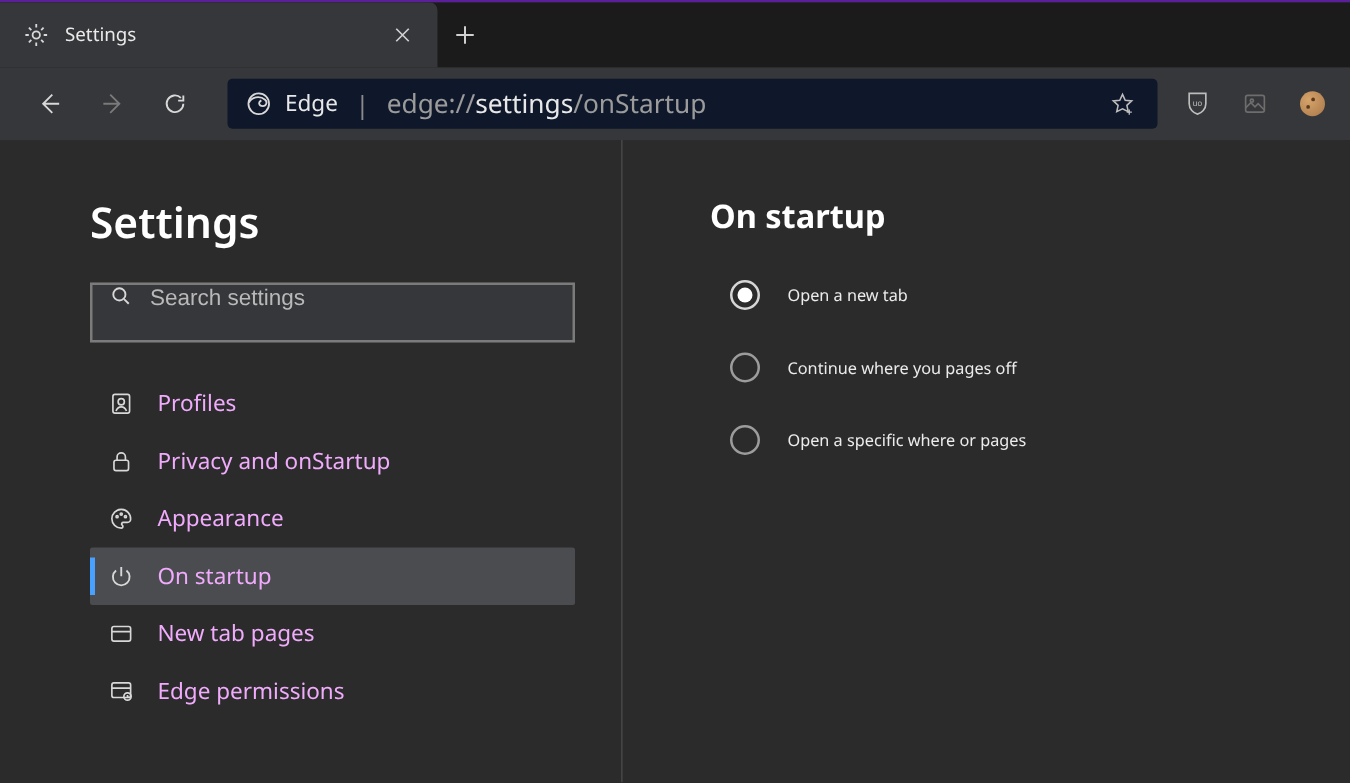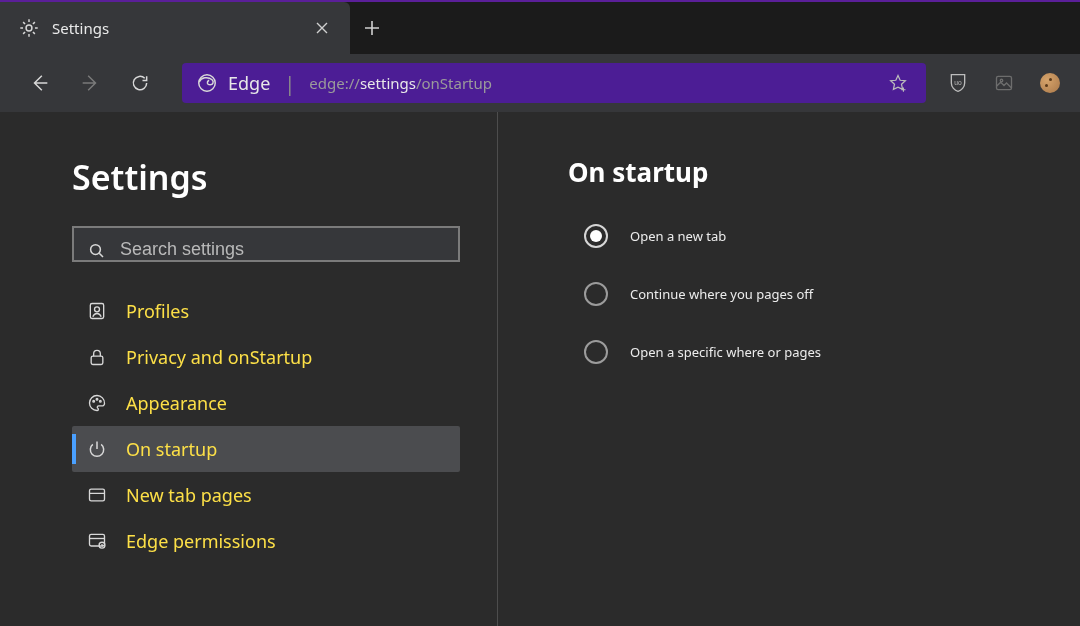--- a/index.html
+++ b/index.html
@@ -50,31 +50,31 @@
   }
   .tb-btn {
     width: 44px; height: 40px;
     display: flex; align-items: center; justify-content: center;
     color: #d9d9d9; cursor: pointer;
   }
   .tb-btn.disabled { color: #7a7a7a; cursor: default; }
   .addressbar {
     flex: 1;
     height: 40px;
-    background: #4c1d95;
+    background: #0f172a;
     border-radius: 4px;
     display: flex;
     align-items: center;
     padding: 0 8px 0 14px;
     margin-left: 14px;
     gap: 10px;
   }
   .addr-edge { display: flex; align-items: center; gap: 10px; color: #e8e8e8; font-size: 18px; }
   .addr-sep { color: #8a8a8a; font-size: 20px; padding: 0 4px; }
-  .addr-url { color: #9b9b9b; font-size: 15px; flex: 1; white-space: nowrap; }
+  .addr-url { color: #9b9b9b; font-size: 21px; flex: 1; white-space: nowrap; }
   .addr-url .hl { color: #e8e8e8; }
   .ext-btn {
     width: 40px; height: 40px;
     display: flex; align-items: center; justify-content: center;
     color: #b9b9b9; cursor: pointer;
   }
   .ext-area { display: flex; align-items: center; gap: 6px; margin-left: 6px; }
   .cookie-dot {
     width: 20px; height: 20px; border-radius: 50%;
     background: radial-gradient(circle at 35% 35%, #d6a36a, #a9784a);
@@ -94,38 +94,38 @@
   .left-panel {
     width: 498px;
     border-right: 1px solid #4d4d4d;
     padding: 42px 0 0 72px;
   }
   .settings-title {
     font-size: 34px; font-weight: 600; color: #fff;
     margin-bottom: 26px;
   }
   .searchbox {
-    width: 388px; height: 36px;
+    width: 388px; height: 48px;
     border: 2px solid #7b7b7b;
     background: #36373a;
-    display: flex; align-items: flex-end;
+    display: flex; align-items: flex-start;
     padding: 0 14px; gap: 14px;
     margin-bottom: 26px;
   }
   .searchbox input {
     flex: 1; background: transparent; border: none; outline: none;
     color: #e6e6e6; font-size: 18px;
   }
   .searchbox input::placeholder { color: #b9b9b9; }
   .nav-list { list-style: none; width: 388px; }
   .nav-item {
     height: 46px;
     display: flex; align-items: center;
     padding-left: 14px; gap: 18px;
-    font-size: 18px; color: #fde047;
+    font-size: 18px; color: #f0abfc;
     cursor: pointer; position: relative;
     border-radius: 2px;
   }
   .nav-item .nicon { width: 22px; display:flex; align-items:center; justify-content:center; }
   .nav-item.active { background: #4b4c4f; }
   .nav-item.active::before {
     content:""; position:absolute; left:0; top:8px; bottom:8px; width:4px;
     background:#4aa0ff;
   }
   .right-panel {

